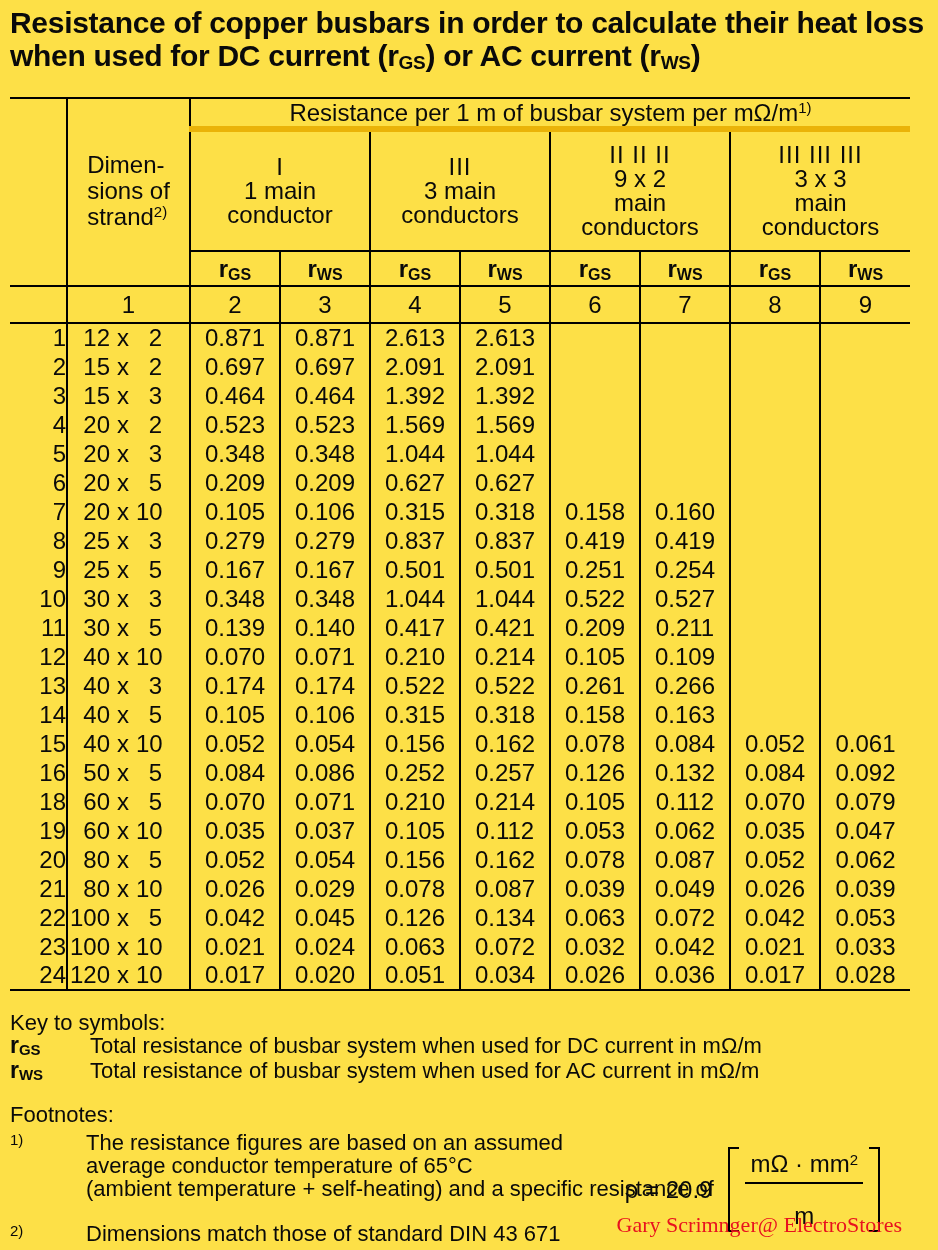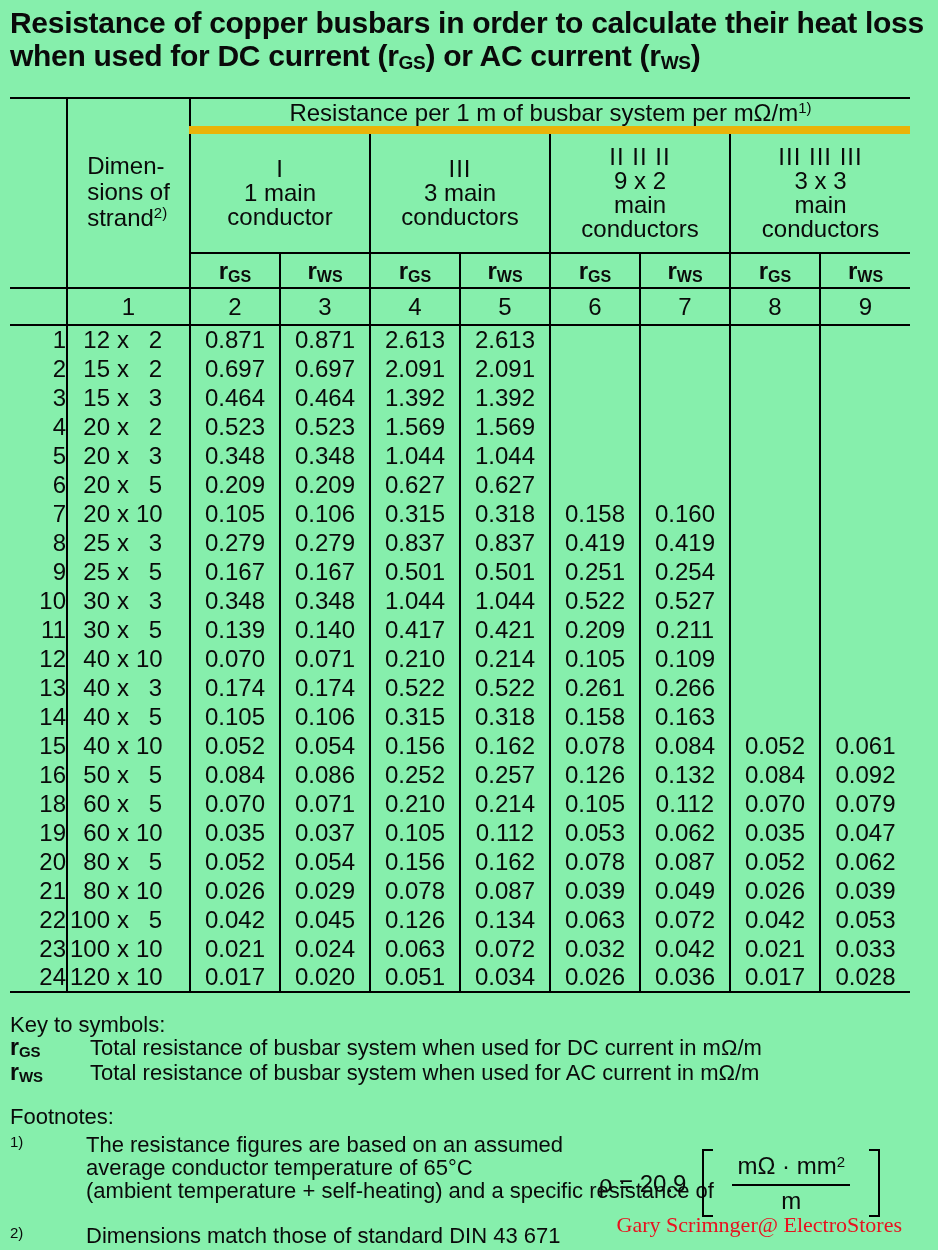--- a/index.html
+++ b/index.html
@@ -1,19 +1,19 @@
 <!DOCTYPE html>
 <html><head>
 <meta charset="utf-8">
 <style>
   html,body{margin:0;padding:0;background:#fff;}
   .page{
     position:relative;
     width:938px;height:1250px;
-    background:#86efac;
+    background:#fde047;
     color:#0a0a0a;
     font-family:"Liberation Sans",sans-serif;
     overflow:hidden;
   }
   
   .title{
     margin:6px 0 0 10px;
     font-size:30px;font-weight:bold;line-height:33px;
     letter-spacing:-0.3px;
   }
@@ -26,21 +26,21 @@
   table.bus td{padding:0;line-height:1;}
   col.c-idx{width:57px;} col.c-dim{width:123px;} col.c-val{width:90px;}
 
   .idx-head{border-top:2px solid #000;border-bottom:2px solid #000;}
   .dim-head{
     border:2px solid #000;
     text-align:center;vertical-align:middle;font-size:24px;
   }
   .dim-head-block{display:inline-block;text-align:left;line-height:26px;}
   .res-head{
-    border-top:2px solid #000;border-bottom:8px solid #eab308;
+    border-top:2px solid #000;border-bottom:6px solid #eab308;
     text-align:center;font-size:24px;height:27px;
   }
   .sp{font-size:15px;position:relative;top:-8px;}
   .grp{
     border-left:2px solid #000;border-bottom:2px solid #000;
     text-align:center;vertical-align:middle;
     font-size:24px;line-height:29px;height:118px;
   }
   .grp .sym{letter-spacing:1px;}
   .subh{
@@ -73,21 +73,21 @@
   .fn-lines div{line-height:23px;}
   .fn2{margin-top:22px;}
   
   .formula{
     position:absolute;right:58px;top:16px;
     display:flex;align-items:center;font-size:24px;
   }
   .f-lhs{margin-right:16px;}
   .bracket-l{width:9px;align-self:stretch;border-left:2px solid #000;border-top:2px solid #000;border-bottom:2px solid #000;}
   .bracket-r{width:9px;align-self:stretch;border-right:2px solid #000;border-top:2px solid #000;border-bottom:2px solid #000;}
-  .frac{display:flex;flex-direction:column;align-items:center;margin:5px 19px;}
+  .frac{display:flex;flex-direction:column;align-items:center;margin:5px 6px;gap:17px;}
   .f-num{padding:0 5px 4px;border-bottom:2px solid #000;}
   .f-den{padding-top:3px;}
   .f-sup{font-size:15px;position:relative;top:-7px;}
   
   .credit{
     position:absolute;right:36px;top:1212px;
     font-family:"Liberation Serif",serif;font-weight:normal;font-size:22px;
   }
   .ref{
     position:absolute;left:40px;top:1280px;

